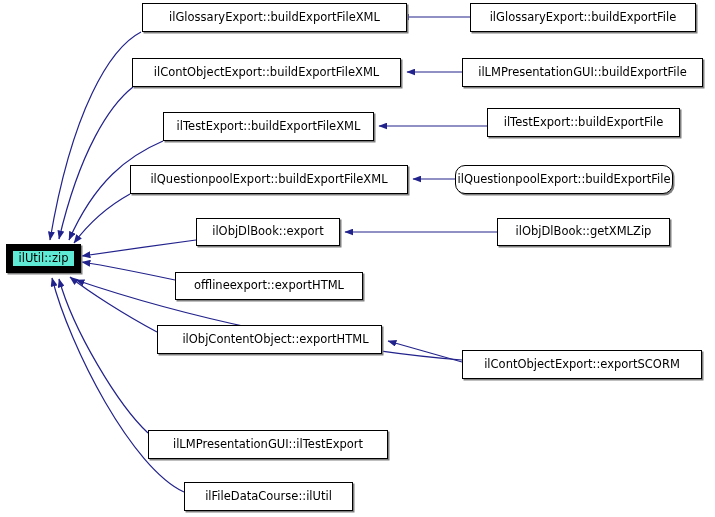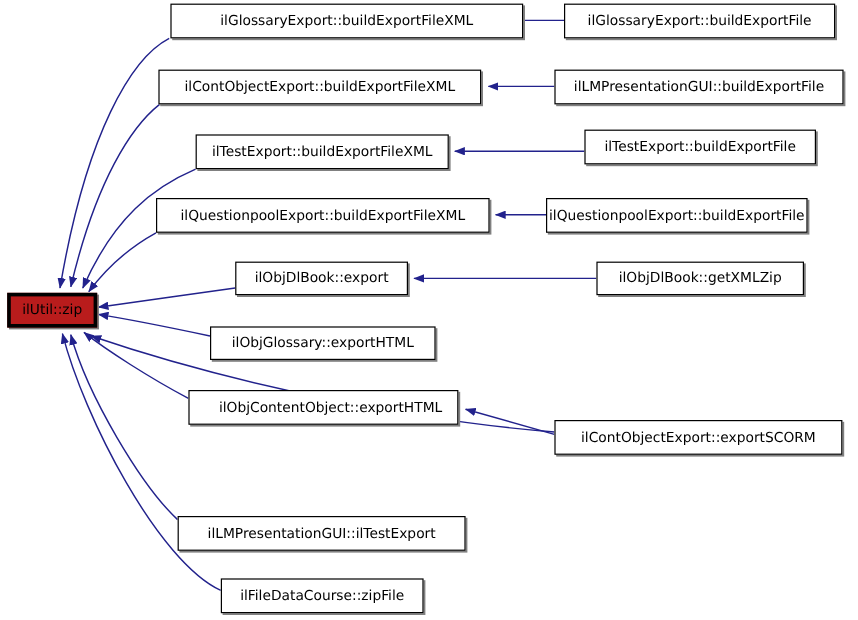--- a/index.html
+++ b/index.html
@@ -31,22 +31,22 @@
     display: flex;
     align-items: center;
     justify-content: center;
     color: #000000;
     font-size: 11.5px;
     line-height: 1;
     white-space: nowrap;
     letter-spacing: 0px;
   }
   .node.root {
-    background: #b91c1c;
-    border: 3px solid #000000;
+    background: #5eead4;
+    border: 7px solid #000000;
   }
   .node-label {
     pointer-events: none;
   }
 </style>
 </head>
 <body>
 
 <div id="graph-root">
   <svg id="edges" viewBox="0 0 715 517" xmlns="http://www.w3.org/2000/svg">
@@ -71,57 +71,57 @@
         <path d="M 487,126 L 379,126" fill="none" stroke="#22228c" stroke-width="1.2" marker-end="url(#arrowhead)"></path>
         <path d="M 455,179 L 413,179" fill="none" stroke="#22228c" stroke-width="1.2" marker-end="url(#arrowhead)"></path>
         <path d="M 497,232 L 345,232" fill="none" stroke="#22228c" stroke-width="1.2" marker-end="url(#arrowhead)"></path>
         <path d="M 462,362 L 388,341" fill="none" stroke="#22228c" stroke-width="1.2" marker-end="url(#arrowhead)"></path>
       </g>
   </svg>
   <div id="node-layer">
       <div class="node root" style="left: 6px; top: 244px; width: 75px; height: 29px;">
         <span class="node-label">ilUtil::zip</span>
       </div>
-      <div class="node" style="left: 142px; top: 3px; width: 294px; height: 29px;">
+      <div class="node" style="left: 142px; top: 3px; width: 265px; height: 29px;">
         <span class="node-label">ilGlossaryExport::buildExportFileXML</span>
       </div>
       <div class="node" style="left: 132px; top: 58px; width: 269px; height: 29px;">
         <span class="node-label">ilContObjectExport::buildExportFileXML</span>
       </div>
       <div class="node" style="left: 163px; top: 112px; width: 211px; height: 29px;">
         <span class="node-label">ilTestExport::buildExportFileXML</span>
       </div>
       <div class="node" style="left: 130px; top: 165px; width: 278px; height: 29px;">
         <span class="node-label">ilQuestionpoolExport::buildExportFileXML</span>
       </div>
       <div class="node" style="left: 196px; top: 218px; width: 144px; height: 28px;">
         <span class="node-label">ilObjDlBook::export</span>
       </div>
       <div class="node" style="left: 175px; top: 272px; width: 188px; height: 28px;">
-        <span class="node-label">ilObjGlossary::exportHTML</span>
+        <span class="node-label">offlineexport::exportHTML</span>
       </div>
       <div class="node" style="left: 157px; top: 325px; width: 225px; height: 29px; padding-left: 12px;">
         <span class="node-label">ilObjContentObject::exportHTML</span>
       </div>
       <div class="node" style="left: 148px; top: 430px; width: 240px; height: 29px;">
         <span class="node-label">ilLMPresentationGUI::ilTestExport</span>
       </div>
       <div class="node" style="left: 184px; top: 482px; width: 169px; height: 29px;">
-        <span class="node-label">ilFileDataCourse::zipFile</span>
+        <span class="node-label">ilFileDataCourse::ilUtil</span>
       </div>
       <div class="node" style="left: 470px; top: 3px; width: 226px; height: 29px;">
         <span class="node-label">ilGlossaryExport::buildExportFile</span>
       </div>
       <div class="node" style="left: 462px; top: 58px; width: 241px; height: 29px;">
         <span class="node-label">ilLMPresentationGUI::buildExportFile</span>
       </div>
       <div class="node" style="left: 487px; top: 108px; width: 193px; height: 29px;">
         <span class="node-label">ilTestExport::buildExportFile</span>
       </div>
-      <div class="node" style="left: 455px; top: 165px; width: 218px; height: 29px;">
+      <div class="node" style="left: 455px; top: 165px; width: 218px; height: 29px; border-radius: 10px;">
         <span class="node-label">ilQuestionpoolExport::buildExportFile</span>
       </div>
       <div class="node" style="left: 497px; top: 218px; width: 173px; height: 28px; justify-content: center;">
         <span class="node-label">ilObjDlBook::getXMLZip</span>
       </div>
       <div class="node" style="left: 462px; top: 350px; width: 240px; height: 29px;">
         <span class="node-label">ilContObjectExport::exportSCORM</span>
       </div>
     </div>
 </div>

